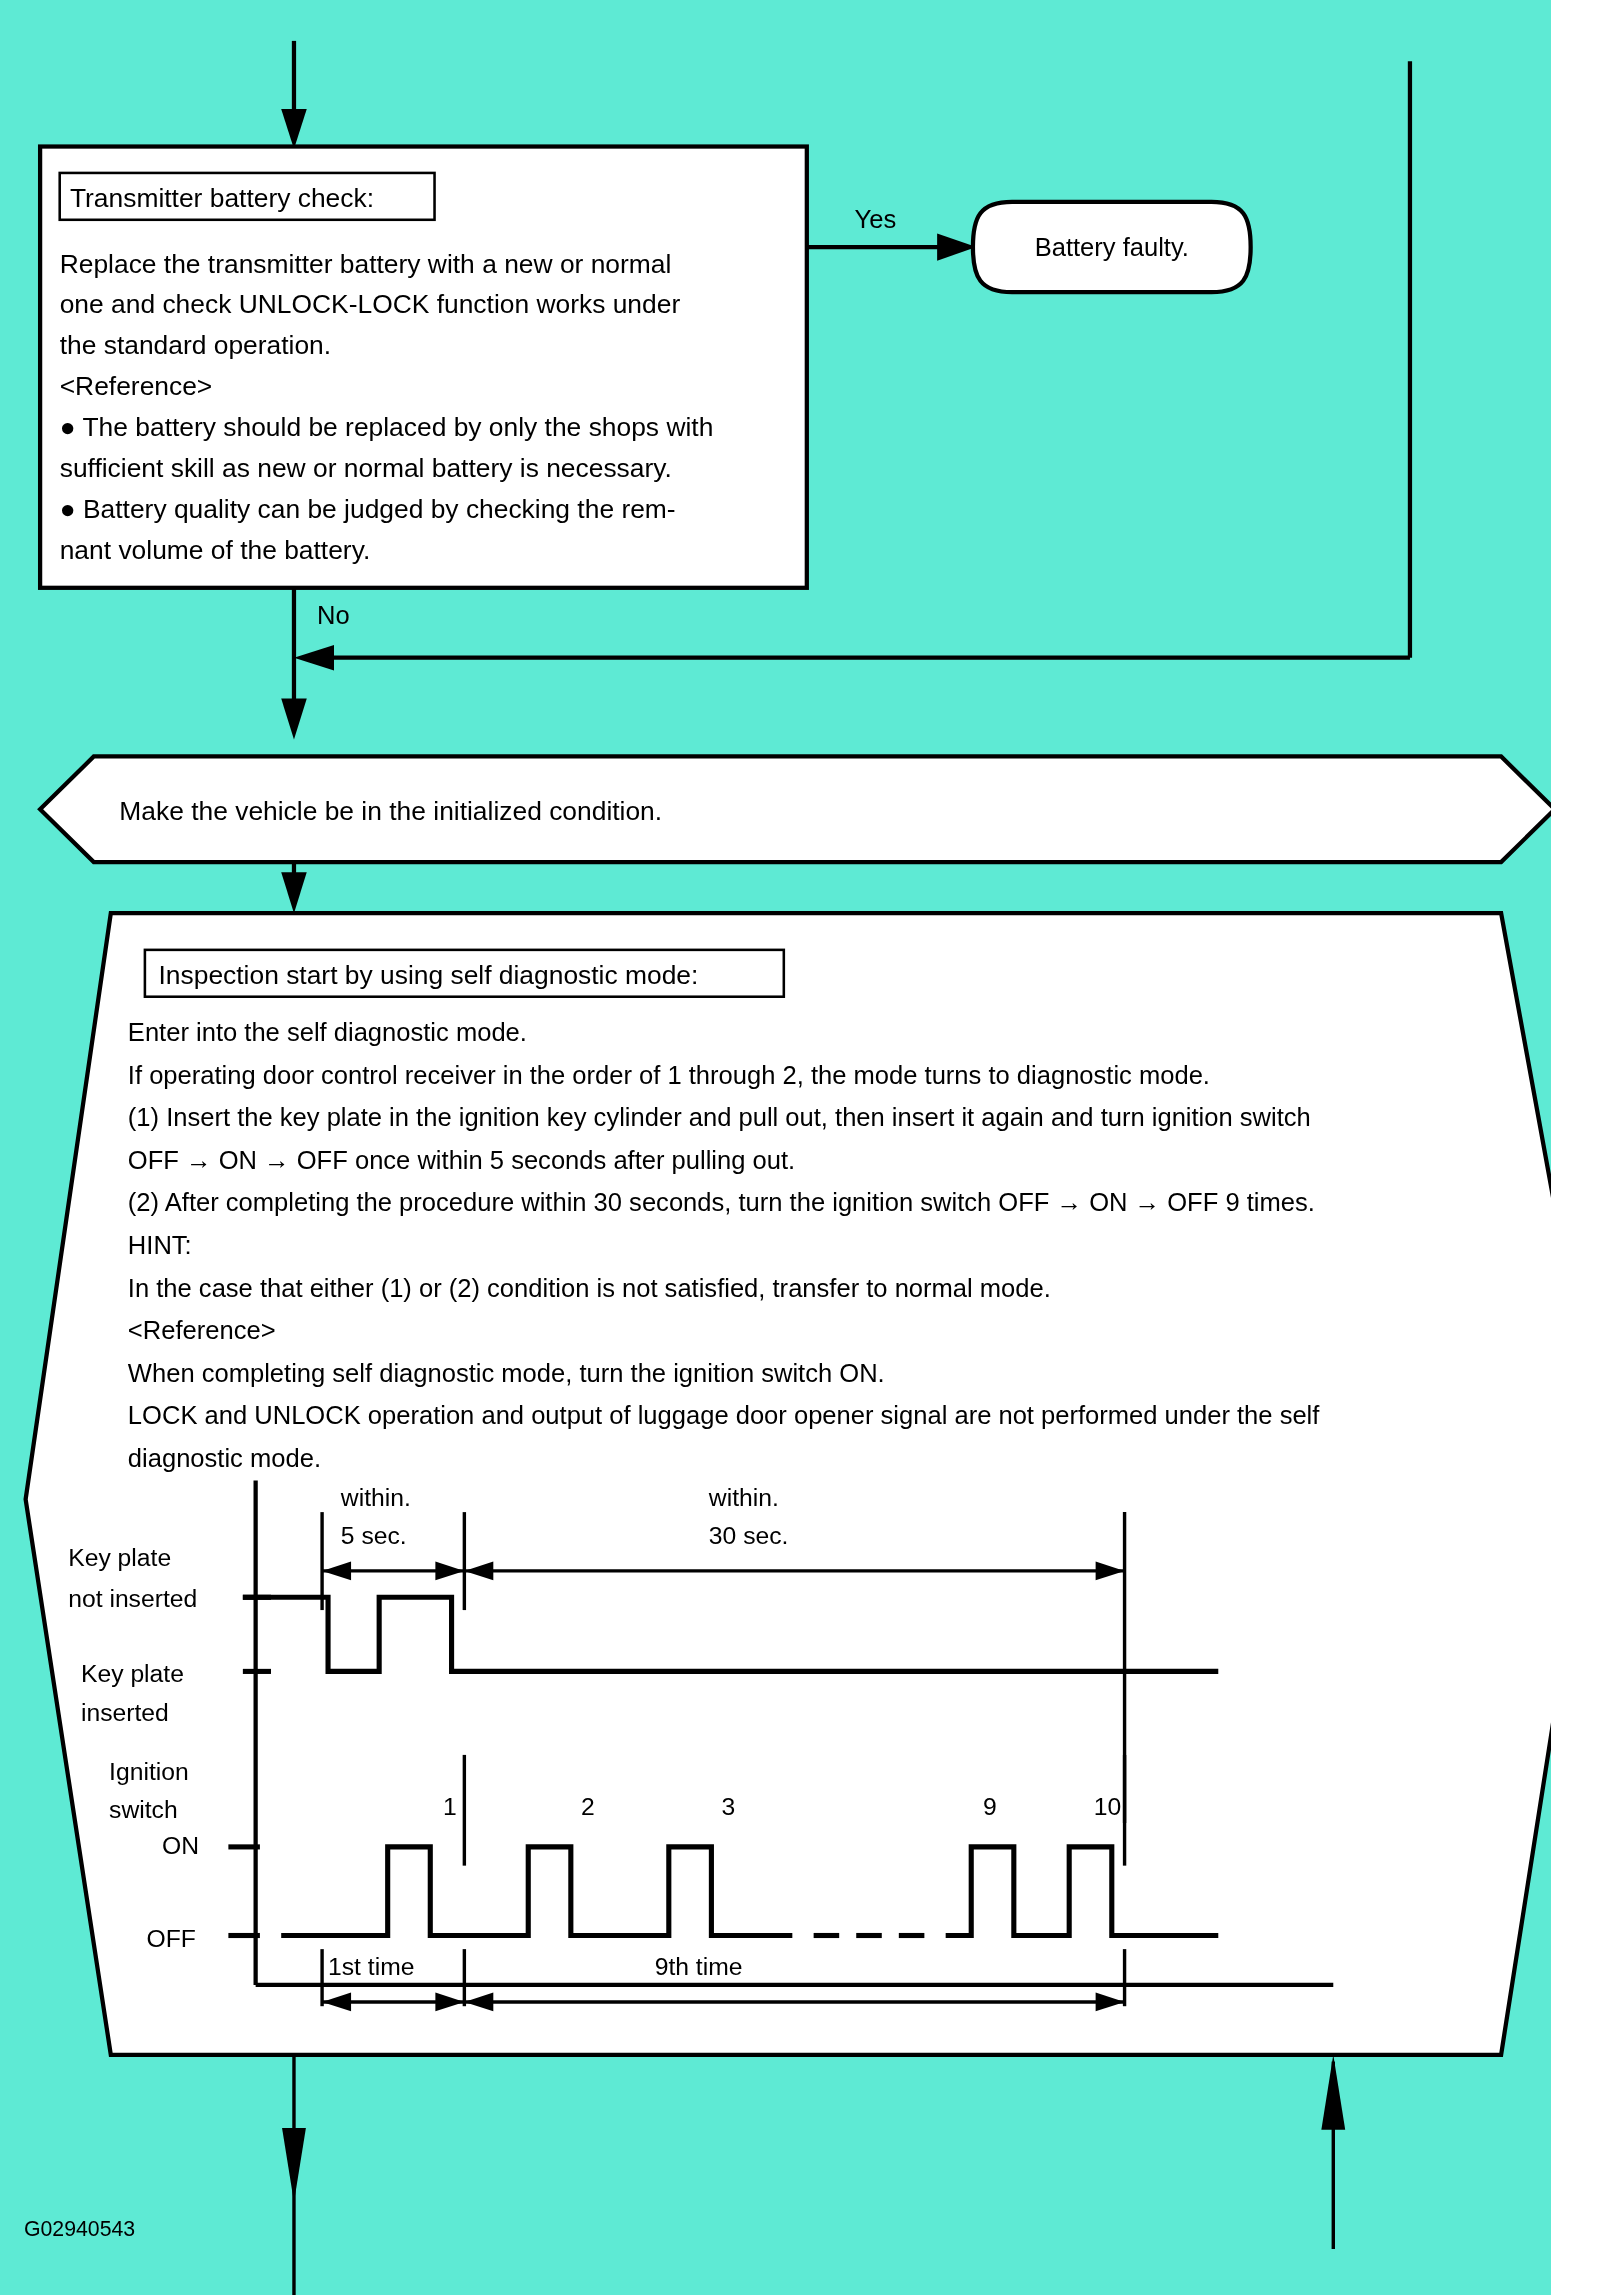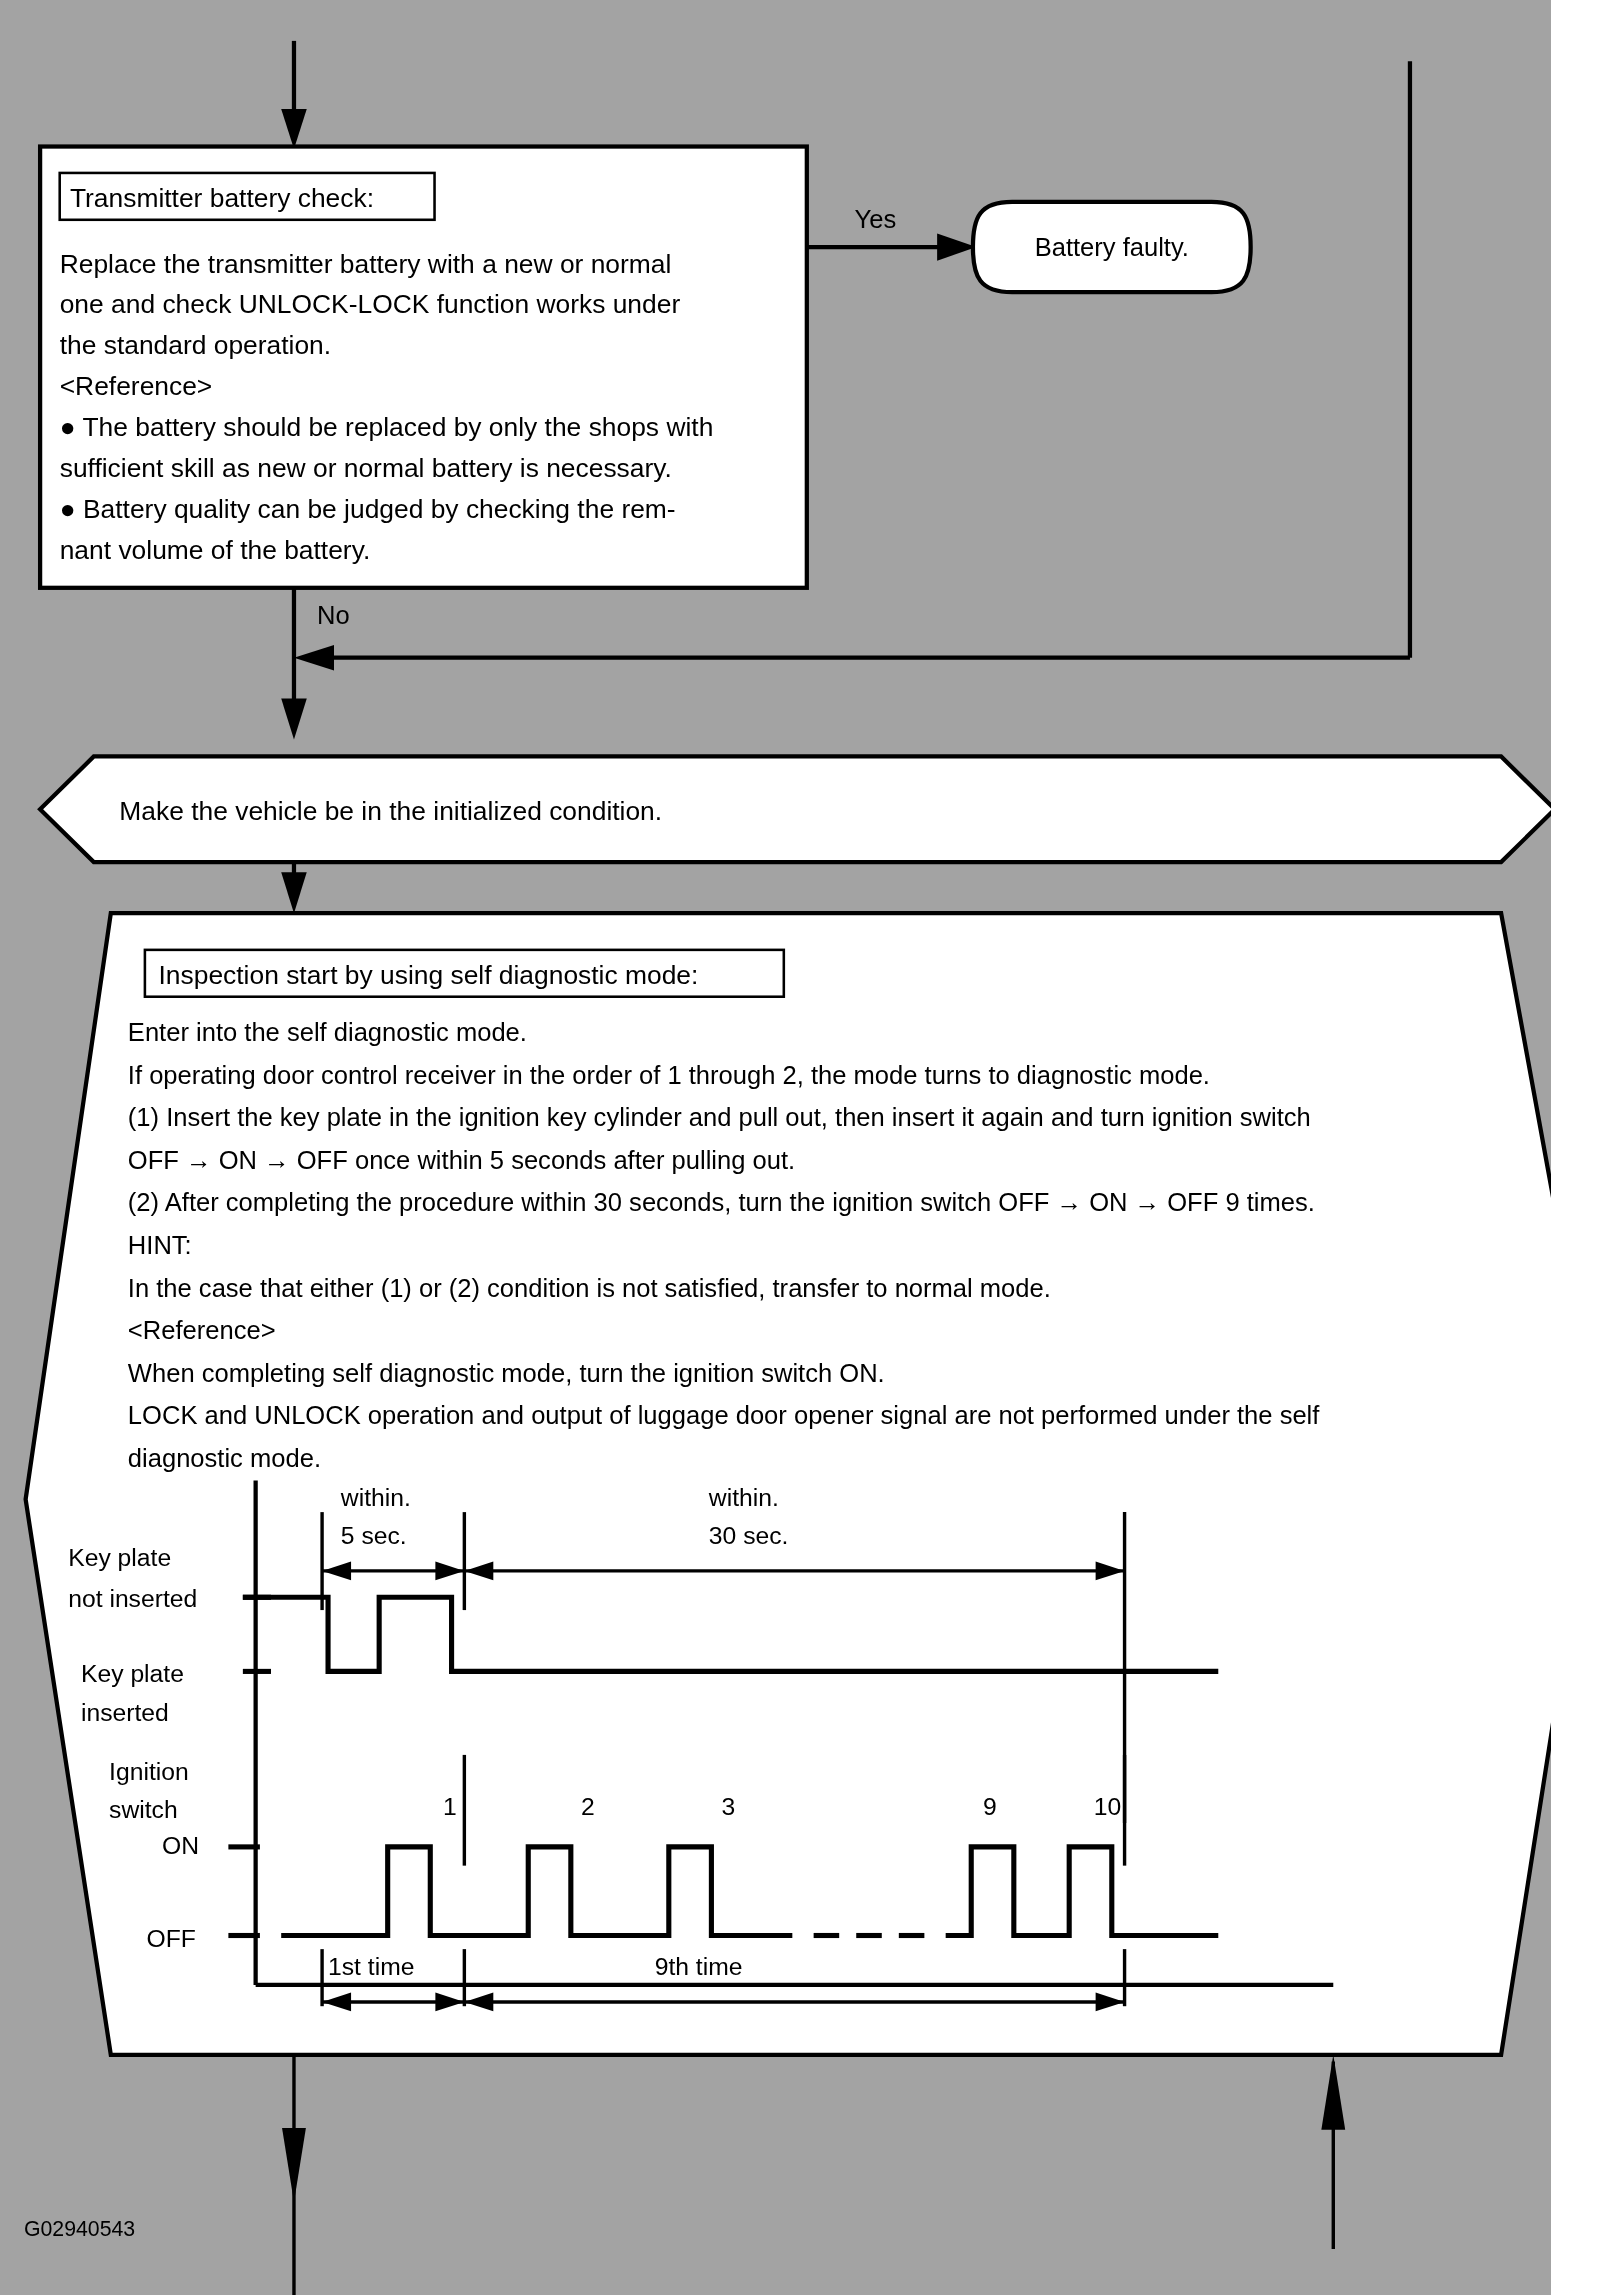--- a/index.html
+++ b/index.html
@@ -8,21 +8,21 @@
     background: #ffffff;
   }
   body {
     font-family: "Liberation Sans", sans-serif;
     color: #000000;
   }
   #page {
     position: relative;
     width: 1551px;
     height: 2295px;
-    background: #a3a3a3;
+    background: #5eead4;
     overflow: hidden;
   }
   #diagram-svg {
     position: absolute;
     top: 0;
     left: 0;
     width: 1623px;
     height: 2295px;
   }
   .stroke {

